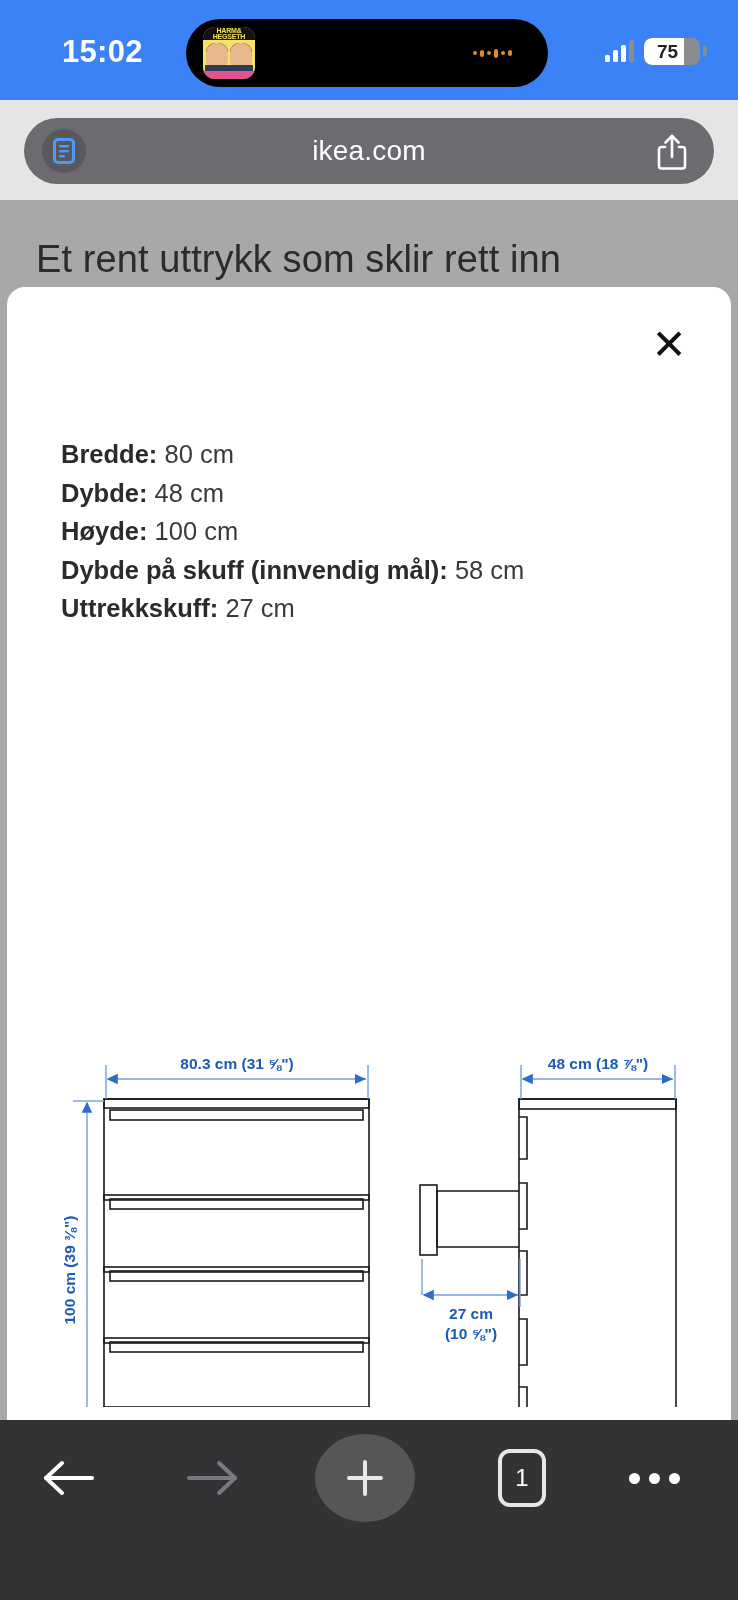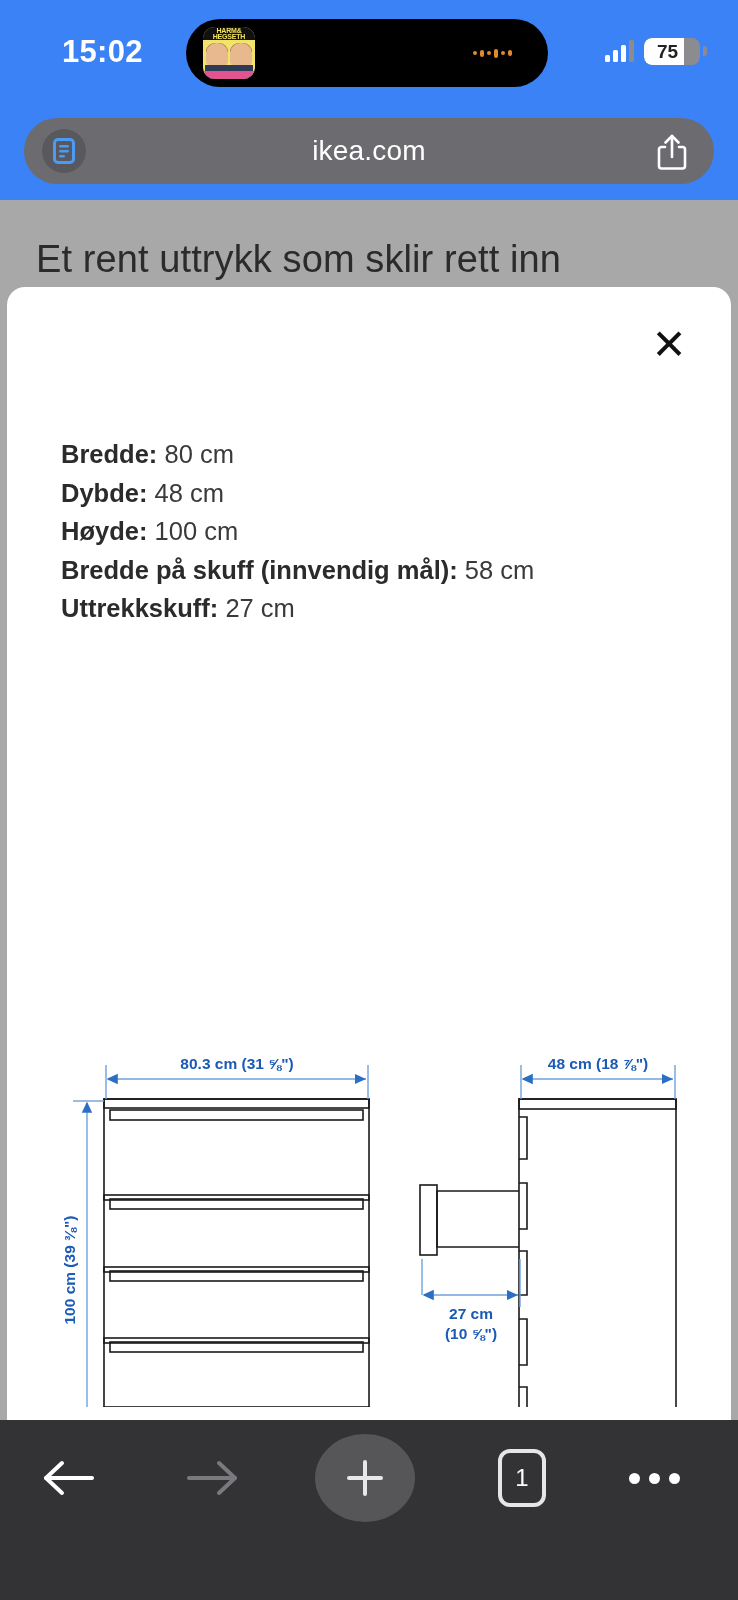--- a/index.html
+++ b/index.html
@@ -86,21 +86,21 @@
     font-size:19px; font-weight:700; color:#222224; padding-right:9px;
   }
   .battery-tip {
     position:absolute; right:31px; top:46px; width:4px; height:10px;
     background:#8b8b90; border-radius:0 3px 3px 0;
   }
 
   
   .urlbar-wrap {
     position:absolute; top:100px; left:0; width:738px; height:100px;
-    background:#3b82f6;
+    background:#e5e5e5;
   }
   .urlbar {
     position:absolute; left:24px; top:18px; width:690px; height:66px;
     background:#6b6b70; border-radius:33px;
   }
   .reader-icon {
     position:absolute; left:18px; top:11px; width:44px; height:44px;
     border-radius:50%; background:#58585d;
     display:flex; align-items:center; justify-content:center;
   }
@@ -253,21 +253,21 @@
       </div>
       <div class="spec-row">
         <b>Dybde:</b>
         <span>48 cm</span>
       </div>
       <div class="spec-row">
         <b>Høyde:</b>
         <span>100 cm</span>
       </div>
       <div class="spec-row">
-        <b>Bredde på skuff (innvendig mål):</b>
+        <b>Dybde på skuff (innvendig mål):</b>
         <span>58 cm</span>
       </div>
       <div class="spec-row">
         <b>Uttrekkskuff:</b>
         <span>27 cm</span>
       </div>
     </div>
 
     <div class="diagram">
       <svg width="724" height="660" viewBox="0 0 724 660">

